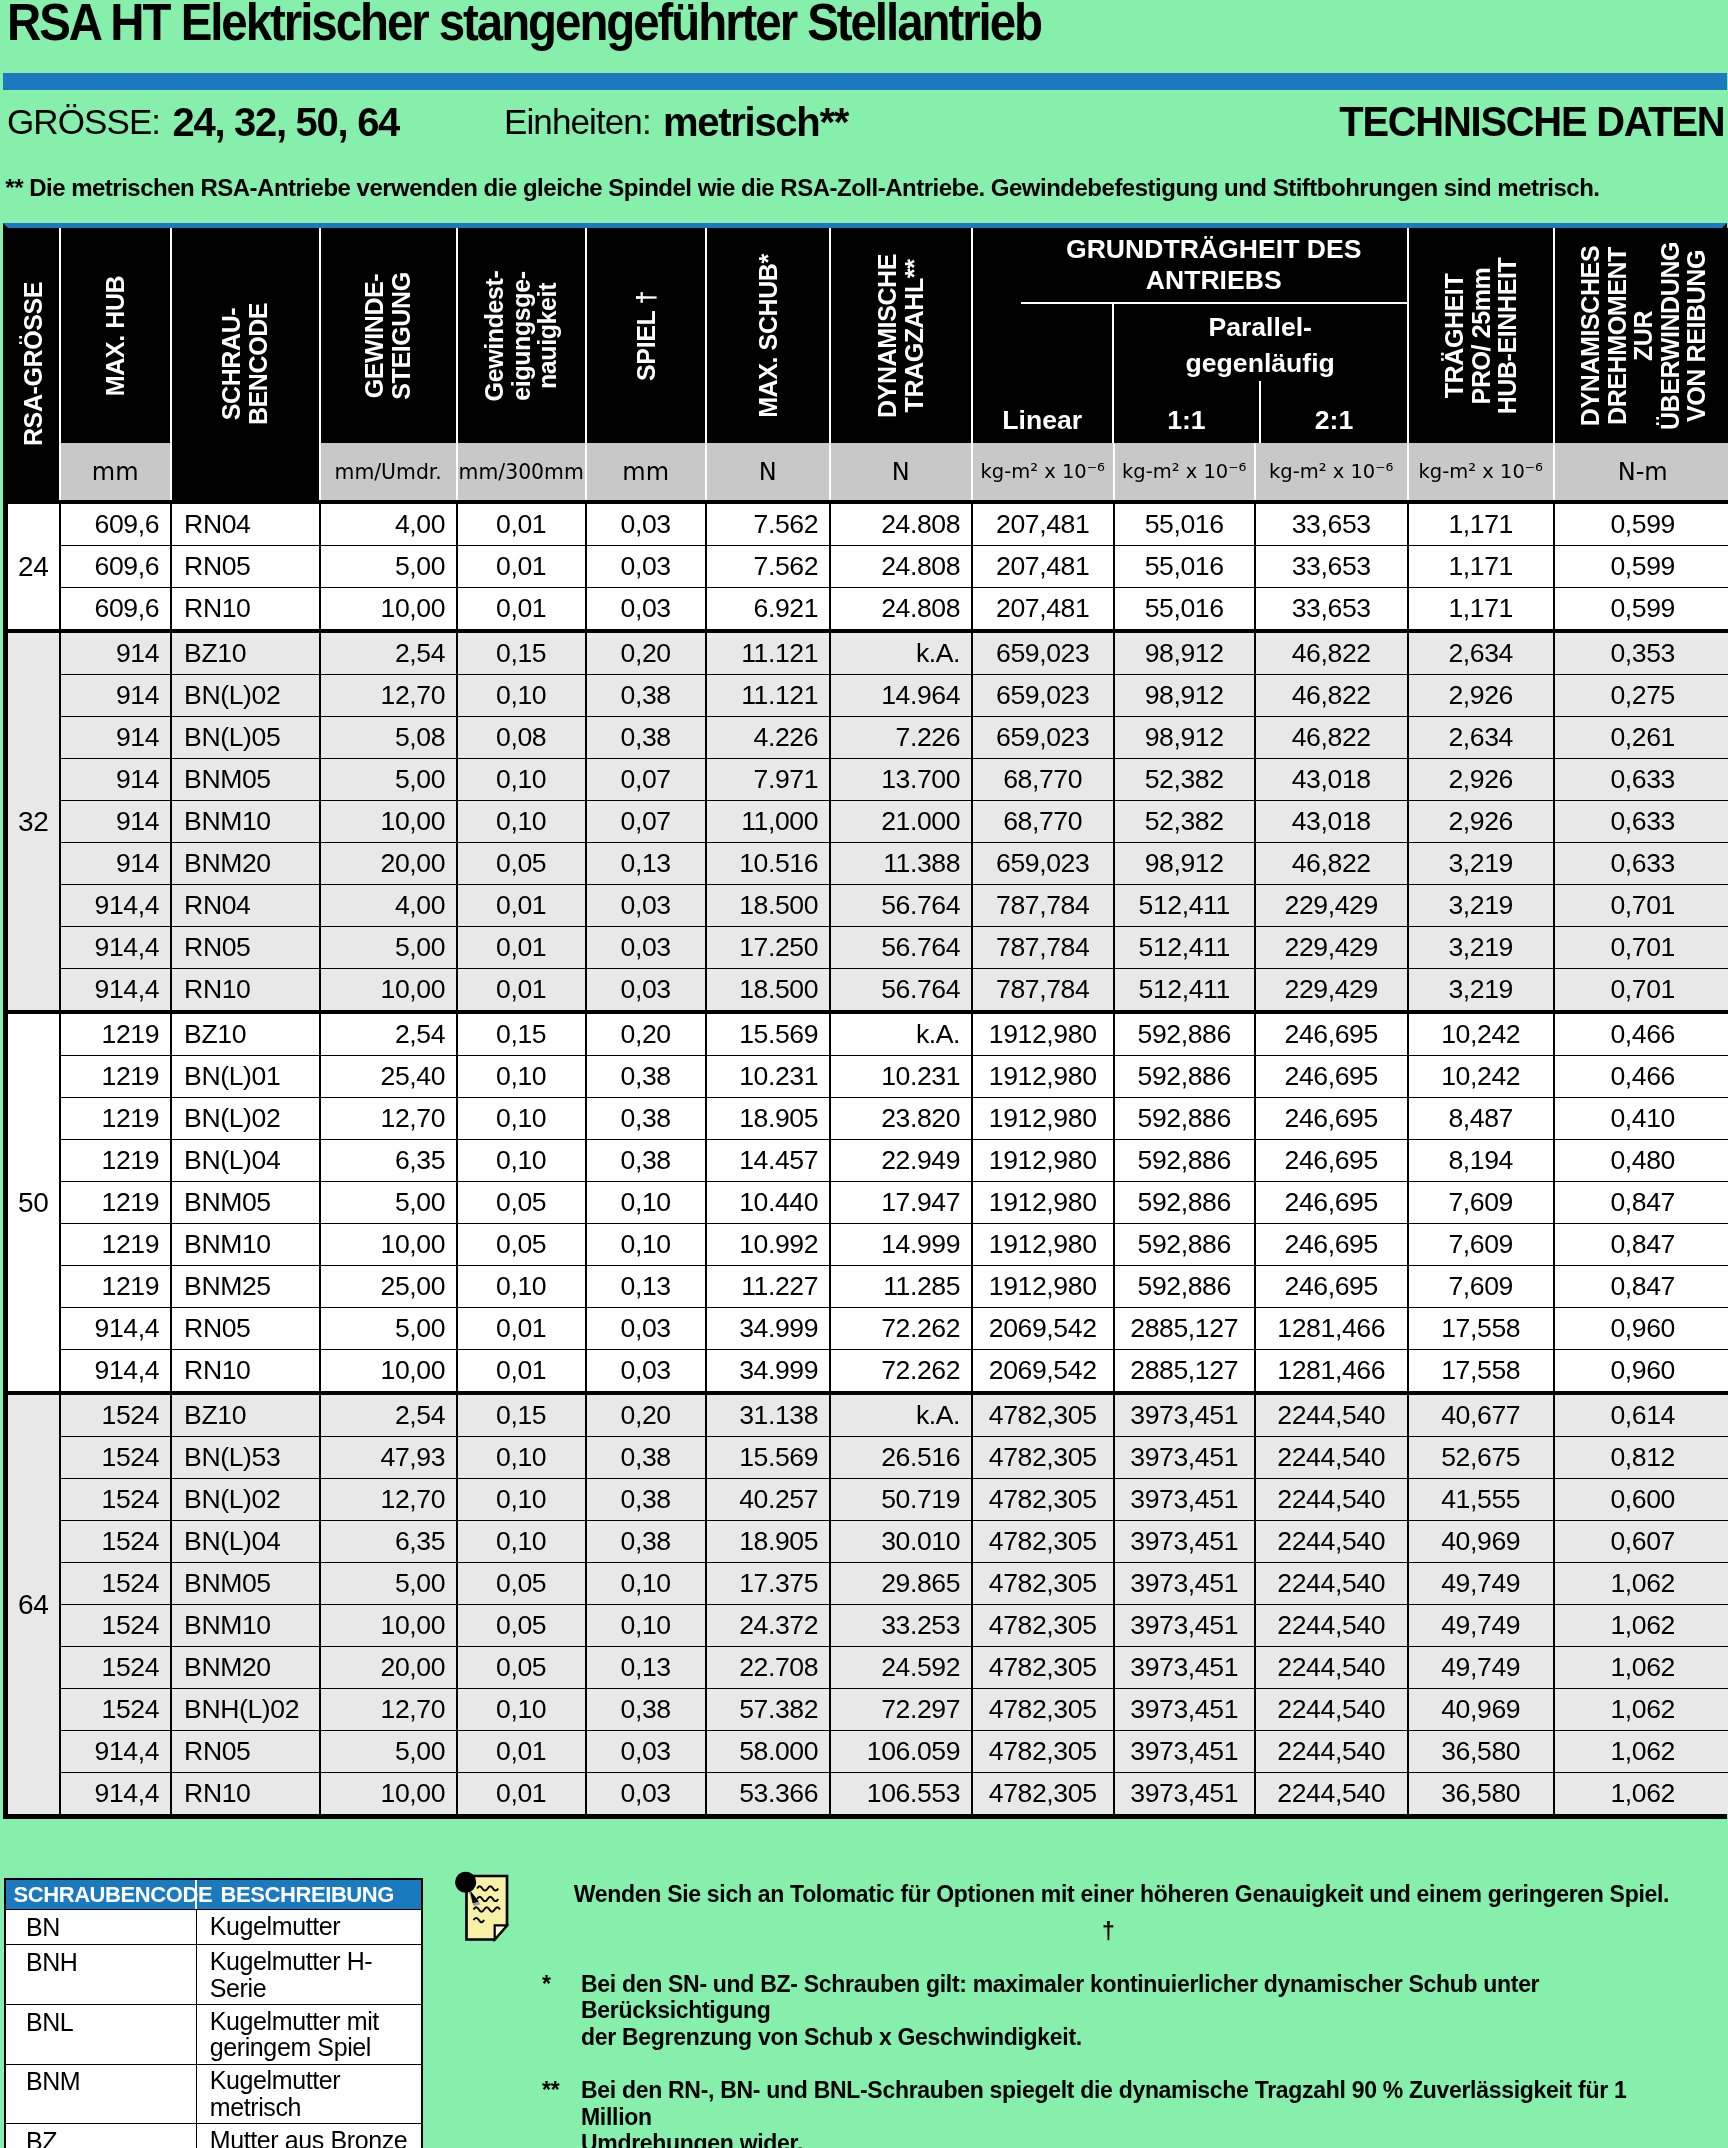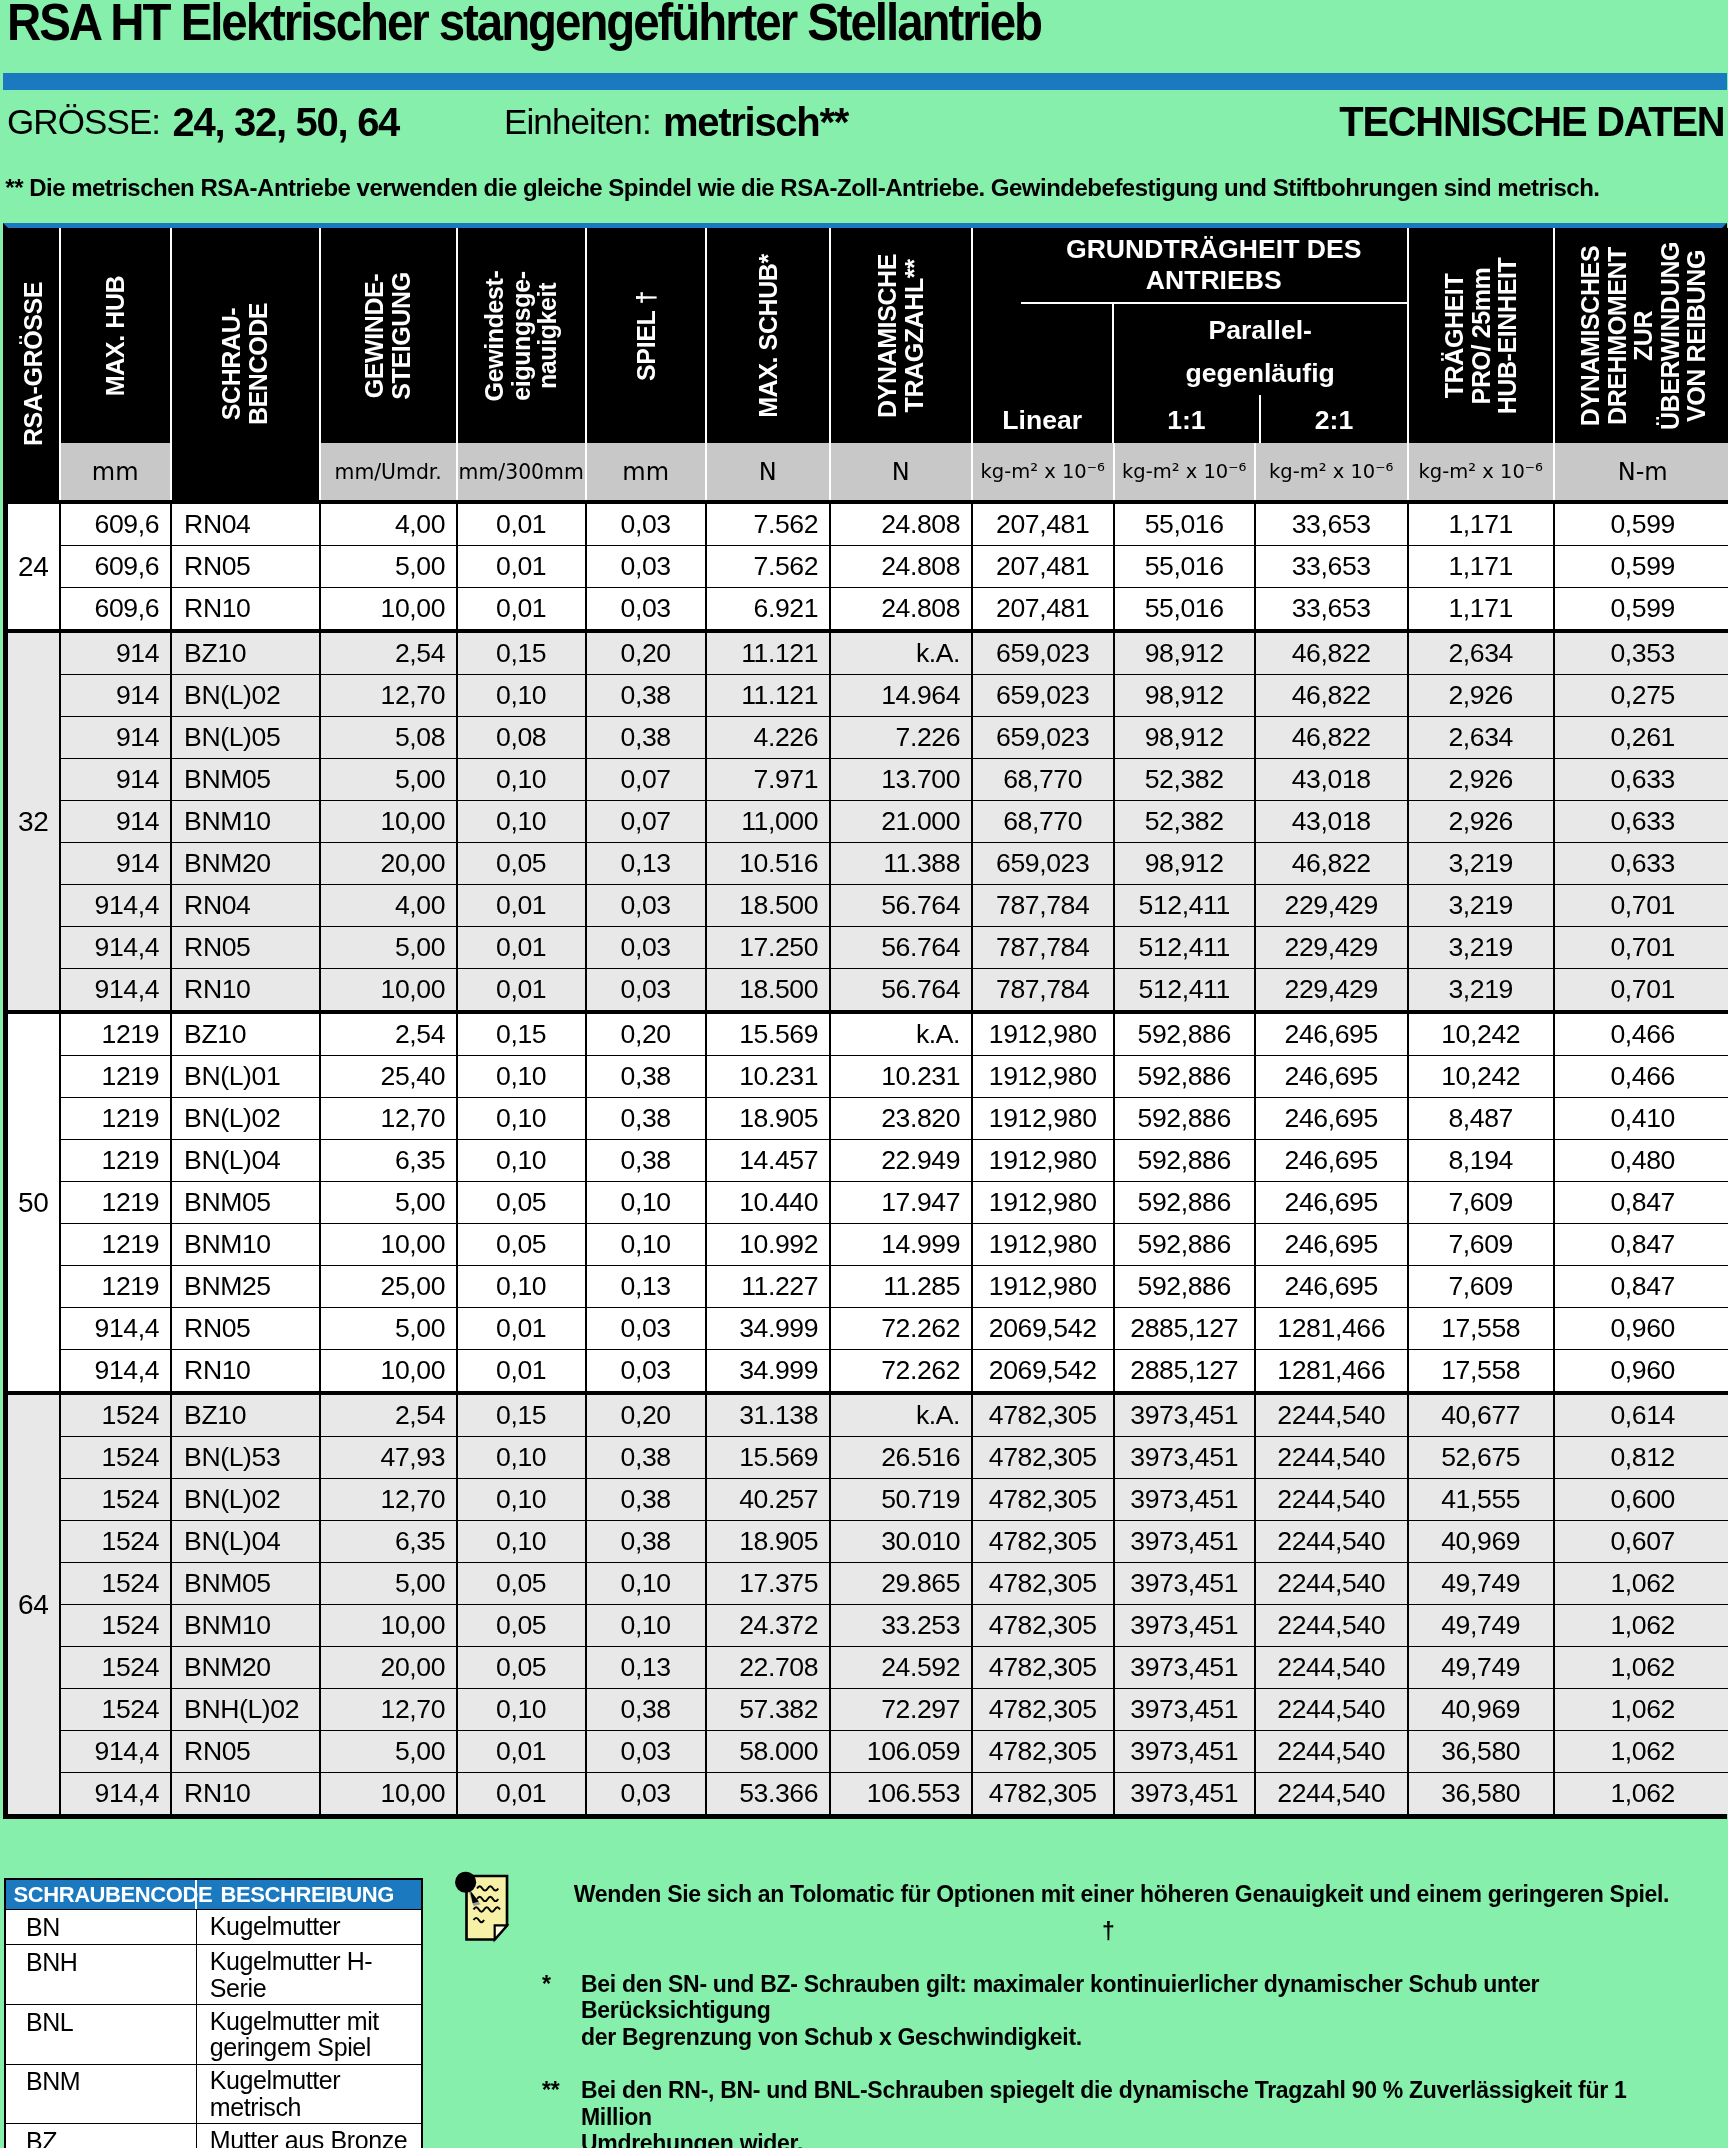--- a/index.html
+++ b/index.html
@@ -33,21 +33,21 @@
 
   
   th.gt-cell{vertical-align:top;}
   .gt{height:215px;display:flex;flex-direction:column;color:#fff;font-weight:bold;}
   .gt-title{height:74px;display:flex;align-items:center;justify-content:center;border-bottom:2.7px solid #fff;
     white-space:pre;text-align:center;font-size:26.6px;line-height:31px;margin-left:48px;}
   .gt-body{flex:1;display:flex;}
   .gt-linear{width:139px;border-right:2.7px solid #fff;display:flex;align-items:flex-end;justify-content:center;
     padding-bottom:7px;font-size:26.6px;}
   .gt-parallel{flex:1;display:flex;flex-direction:column;}
-  .gt-par-title{padding-top:5.3px;text-align:center;white-space:pre;font-size:26.6px;line-height:43px;}
+  .gt-par-title{padding-top:5.3px;text-align:center;white-space:pre;font-size:26.6px;line-height:36px;}
   .gt-ratios{flex:1;display:flex;}
   .gt-ratio{flex:1;display:flex;align-items:flex-end;justify-content:center;padding-bottom:7px;font-size:26.6px;text-align:center;}
   .gt-ratio.r2{border-left:2.7px solid #fff;}
 
   
   thead tr.urow th{height:57px;background:#c8c8c8;color:#000;font-weight:normal;border-left:2.7px solid #fff;
     border-bottom:3.5px solid #000;font-family:"DejaVu Sans",sans-serif;font-size:24px;vertical-align:middle;text-align:center;}
   thead tr.urow th.small{font-size:20.4px;}
   thead tr.urow th.kg{font-size:19.5px;}
 

